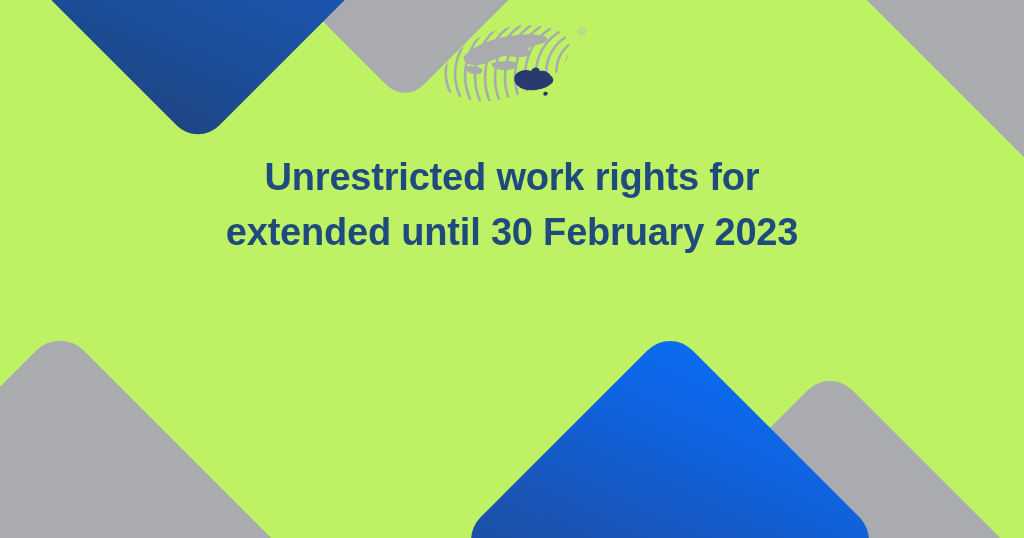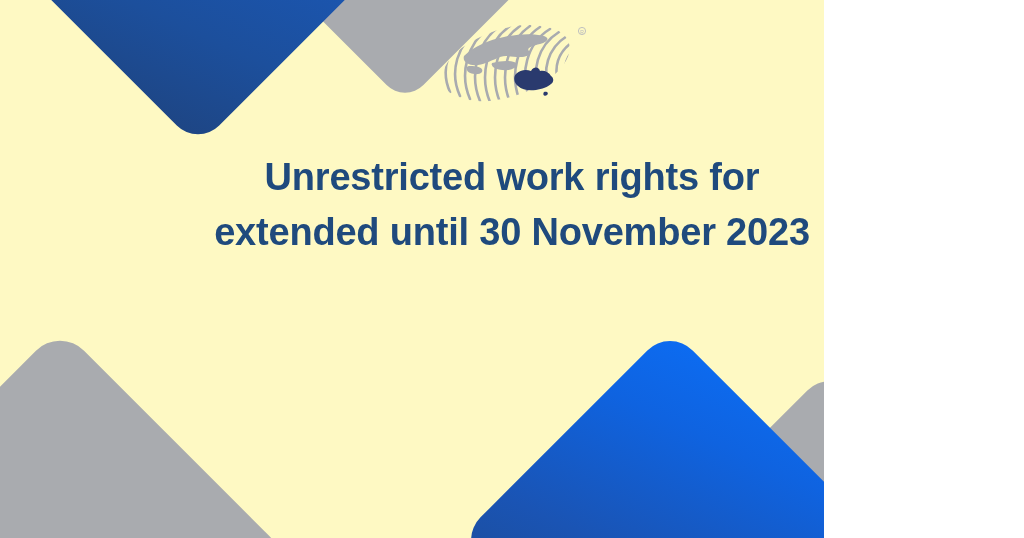--- a/index.html
+++ b/index.html
@@ -2,24 +2,24 @@
 <html><head>
 <meta charset="utf-8">
 <style>
   html, body {
     margin: 0;
     padding: 0;
     background: #ffffff;
   }
   #banner {
     position: relative;
-    width: 824px;
+    width: 1024px;
     height: 538px;
     overflow: hidden;
-    background: #fef9c3;
+    background: #bef264;
     font-family: "Liberation Sans", sans-serif;
   }
 
   
   .diamond {
     position: absolute;
     border-radius: 26px;
     transform: rotate(45deg);
   }
 
@@ -173,16 +173,16 @@
 
       <g>
         <circle cx="148" cy="9" r="3.6" fill="none" stroke="#b8babe" stroke-width="0.9"></circle>
         <text x="148" y="11.6" font-family="'Liberation Sans', sans-serif" font-size="5" fill="#b8babe" text-anchor="middle">R</text>
       </g>
     </svg>
   </div>
 
   <div id="headline">
     <span class="hl-line">Unrestricted work rights for</span>
-    <span class="hl-line">extended until 30 November 2023</span>
+    <span class="hl-line">extended until 30 February 2023</span>
   </div>
 
 </div>
 
 </body></html>

